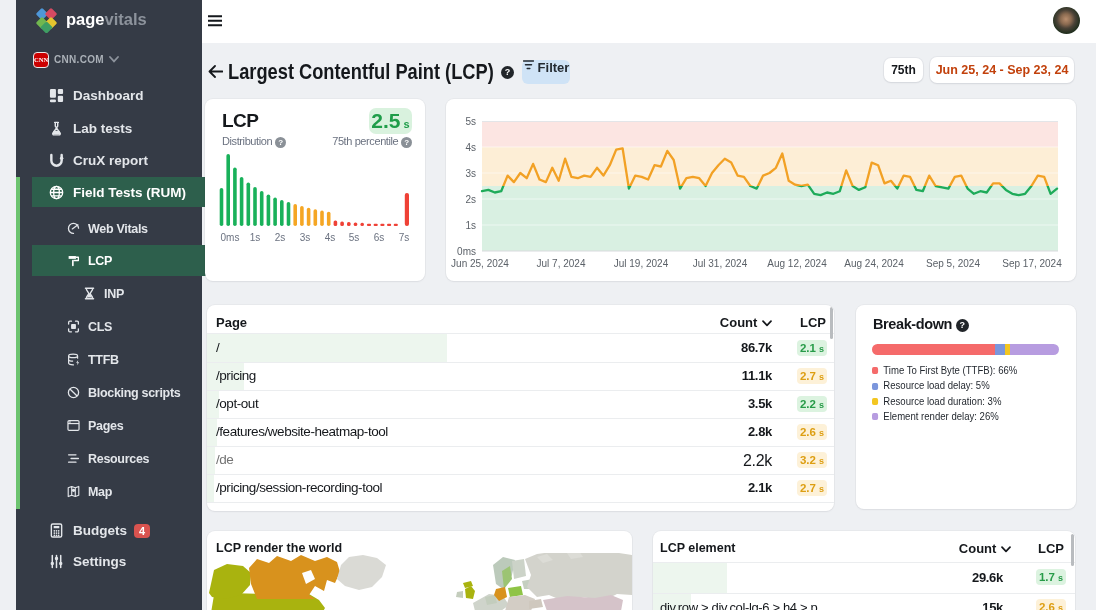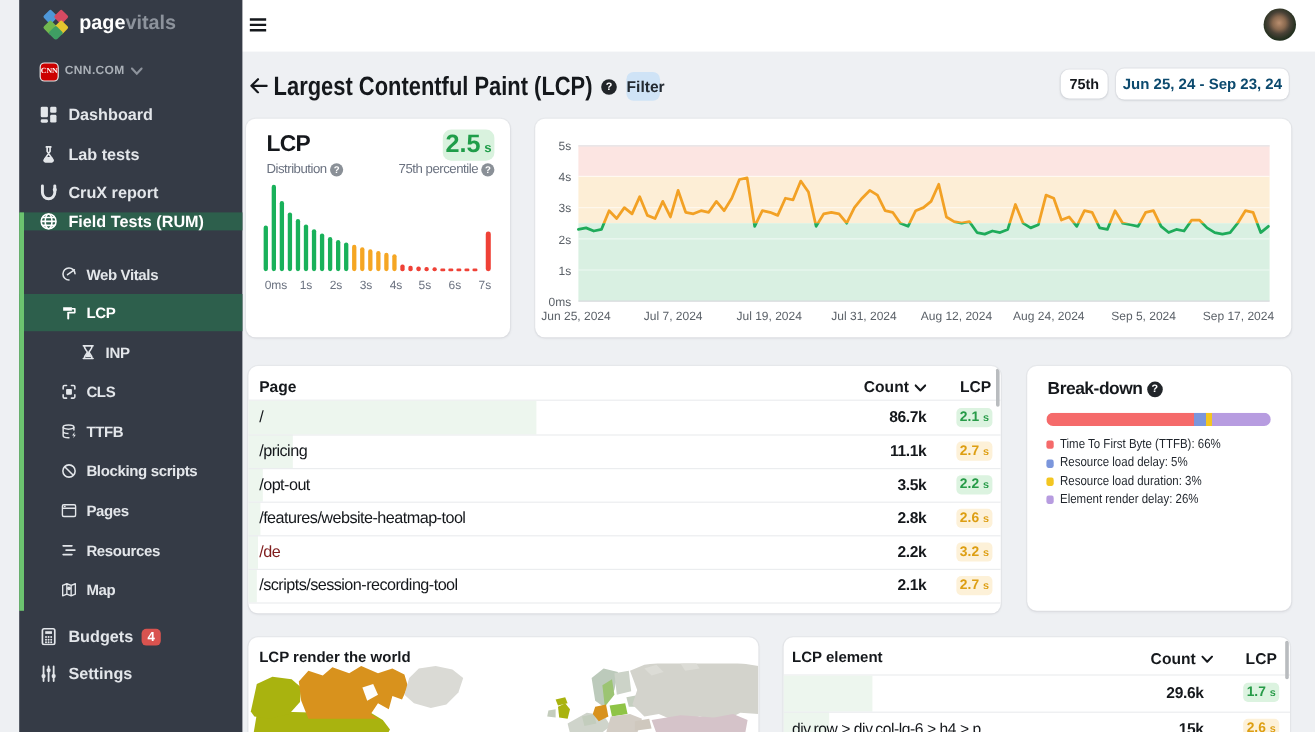--- a/index.html
+++ b/index.html
@@ -1,21 +1,21 @@
 <!DOCTYPE html>
 <html><head>
 <meta charset="utf-8">
 <style>
 * { margin:0; padding:0; box-sizing:border-box; }
 html,body { width:1096px; height:610px; overflow:hidden; background:#eef0f3; font-family:"Liberation Sans",sans-serif; }
 .abs { position:absolute; }
 #root { position:relative; width:1096px; height:610px; }
 
 #sidebar { position:absolute; left:0; top:0; width:186px; height:610px; background:#353b46;margin-left:16px; }
-.navrow { position:absolute; left:0; width:186px; height:33px; display:flex; align-items:center; color:#e3e6ea; font-size:13.5px; font-weight:bold;text-align:right; }
+.navrow { position:absolute; left:16px; width:186px; height:33px; display:flex; align-items:center; color:#e3e6ea; font-size:13.5px; font-weight:bold;text-align:right; }
 .navrow.sub { font-size:12.5px; letter-spacing:-0.3px; }
 .navrow .ic { width:15px; height:15px; margin-left:17px; margin-right:9px; flex:0 0 15px; }
 .navrow.sub .ic { margin-left:35px; margin-right:8px; width:13px; height:13px; flex:0 0 13px; }
 .grnrow { background:#2d5f4c; }
 #stripe { position:absolute; left:0; top:177px; width:4px; height:332px; background:#6cc36f; z-index:3; }
 .badge4 { background:#d9534f; color:#fff; font-size:11px; font-weight:bold; border-radius:4px; padding:1px 5px; margin-left:7px; }
 
 #topbar { position:absolute; left:186px; top:0; width:910px; height:43px; background:#fff; }
 
 .card { position:absolute; background:#fff; border-radius:8px; box-shadow:0 1px 2px rgba(16,24,40,.05), 0 0 0 1px rgba(16,24,40,.03); }
@@ -39,25 +39,25 @@
         </g>
       </svg>
     <div class="abs" style="left:867px; top:7px; width:27px; height:27px; border-radius:50%; background:radial-gradient(circle at 48% 45%, #b98e6e 0%, #8a6a50 26%, #4a4237 45%, #23301f 68%, #16241a 100%);"></div>
   </div>
   <div id="header">
     <svg class="abs" style="left:208px; top:65px;" width="15" height="13" viewBox="0 0 15 13">
         <path d="M7 1 L1.5 6.5 L7 12 M1.5 6.5 H14.5" stroke="#15181c" stroke-width="1.8" fill="none" stroke-linecap="round" stroke-linejoin="round"></path>
       </svg>
     <div class="abs" style="left:228px; top:59px; font-size:22px; font-weight:bold; color:#15181c; transform:scaleX(0.83); transform-origin:left top; white-space:nowrap;">Largest Contentful Paint (LCP)</div>
     <div class="abs qm" style="left:501px; top:66px; width:13px; height:13px; font-size:9px; line-height:13px;">?</div>
-    <div class="abs" style="left:522px; top:60px; width:28px; height:24px; background:#cfe3f6; border-radius:6px; display:flex; align-items:center; justify-content:center; font-size:13px; font-weight:bold; color:#232a31;"><svg width="11" height="10" viewBox="0 0 11 10" style="margin-right:4px;">
+    <div class="abs" style="left:522px; top:60px; width:48px; height:24px; background:#cfe3f6; border-radius:6px; display:flex; justify-content:center; font-size:13px; font-weight:bold; color:#232a31;"><svg width="11" height="10" viewBox="0 0 11 10" style="margin-right:4px;">
           <path d="M0.5 1 h10 M2.5 4.7 h6 M4.2 8.4 h2.6" stroke="#232a31" stroke-width="1.5" stroke-linecap="round"></path>
         </svg>Filter</div>
     <div class="pill" style="left:884px; top:58px; width:39px; height:24px; font-size:12px; font-weight:bold; color:#15181c;">75th</div>
-    <div class="pill" style="left:930px; top:57px; width:144px; height:26px; font-size:12.5px; font-weight:bold; color:#0c4a6e; white-space:nowrap;">Jun 25, 24 - Sep 23, 24</div>
+    <div class="pill" style="left:930px; top:57px; width:144px; height:26px; font-size:12.5px; font-weight:bold; color:#c2410c; white-space:nowrap;">Jun 25, 24 - Sep 23, 24</div>
   </div>
   <div id="sidebar">
 
     <svg class="abs" style="left:18px; top:7px;" width="30" height="26" viewBox="0 0 30 26">
       <g>
         <rect x="3.5" y="2.5" width="9" height="9" rx="1.5" transform="rotate(45 8 7)" fill="#4e97d8"></rect>
         <rect x="12.5" y="2.5" width="9" height="9" rx="1.5" transform="rotate(45 17 7)" fill="#d64a62"></rect>
         <rect x="3.5" y="11.5" width="9" height="9" rx="1.5" transform="rotate(45 8 16)" fill="#71b74f"></rect>
         <rect x="12.5" y="11.5" width="9" height="9" rx="1.5" transform="rotate(45 17 16)" fill="#e4c52e"></rect>
         <rect x="8" y="16" width="9" height="9" rx="1.5" transform="rotate(45 12.5 20.5)" fill="#3f9e63"></rect>
@@ -79,21 +79,21 @@
           <rect x="9.4" y="8.2" width="5.6" height="6.8" rx="1.2" fill="#e3e6ea"></rect>
         </svg>Dashboard</div>
     <div class="navrow" style="top:112px;"><svg class="ic" viewBox="0 0 16 16">
           <path d="M6 1.5 h4 M6.7 1.5 v4 L11.8 13 a1.2 1.2 0 0 1 -1 1.8 H5.2 a1.2 1.2 0 0 1 -1 -1.8 L9.3 5.5 v-4" stroke="#e3e6ea" stroke-width="1.5" fill="none" stroke-linecap="round" stroke-linejoin="round"></path>
           <path d="M5 10.5 h6 l1.3 2.6 a0.6 0.6 0 0 1 -0.5 0.9 H4.2 a0.6 0.6 0 0 1 -0.5 -0.9 z" fill="#e3e6ea"></path>
         </svg>Lab tests</div>
     <div class="navrow" style="top:144px;"><svg class="ic" viewBox="0 0 16 16">
           <path d="M2.5 2 v6 a5.5 5.5 0 0 0 11 0 v-6" stroke="#e3e6ea" stroke-width="2.6" fill="none" stroke-linecap="round"></path>
           <circle cx="13.5" cy="5.5" r="1.8" fill="#e3e6ea"></circle>
         </svg>CruX report</div>
-    <div class="navrow grnrow" style="top:177px; height:15px; color:#fff;"><svg class="ic" viewBox="0 0 16 16">
+    <div class="navrow grnrow" style="top:177px; height:30px; color:#fff;"><svg class="ic" viewBox="0 0 16 16">
           <circle cx="8" cy="8" r="6.6" stroke="#fff" stroke-width="1.4" fill="none"></circle>
           <ellipse cx="8" cy="8" rx="3" ry="6.6" stroke="#fff" stroke-width="1.4" fill="none"></ellipse>
           <path d="M1.4 8 h13.2 M2.3 4.5 h11.4 M2.3 11.5 h11.4" stroke="#fff" stroke-width="1.4" fill="none"></path>
         </svg>Field Tests (RUM)</div>
     <div class="navrow sub" style="top:212px;"><svg class="ic" viewBox="0 0 16 16">
           <path d="M8 14 A6.2 6.2 0 1 1 14.2 7.6" stroke="#e3e6ea" stroke-width="1.6" fill="none" stroke-linecap="round"></path>
           <path d="M6.5 8.5 L13.5 3.5" stroke="#e3e6ea" stroke-width="1.6" stroke-linecap="round"></path>
         </svg>Web Vitals</div>
     <div class="navrow sub grnrow" style="top:245px; height:31px; color:#fff;"><svg class="ic" viewBox="0 0 16 16">
           <path d="M2 2.5 h9 v3.5 h-9 z" fill="#fff"></path>
@@ -275,27 +275,27 @@
     <div class="tdiv" style="left:0; top:57px; width:627px;"></div>
     <div class="tdiv" style="left:0; top:85px; width:627px;"></div>
     <div class="tdiv" style="left:0; top:113px; width:627px;"></div>
     <div class="tdiv" style="left:0; top:141px; width:627px;"></div>
     <div class="tdiv" style="left:0; top:169px; width:627px;"></div>
     <div class="tdiv" style="left:0; top:197px; width:627px;"></div>
     <div class="abs" style="left:9px; top:35px; font-size:13.5px; color:#15181c; letter-spacing:-0.45px;">/</div>
     <div class="abs" style="left:9px; top:63px; font-size:13.5px; color:#15181c; letter-spacing:-0.45px;">/pricing</div>
     <div class="abs" style="left:9px; top:91px; font-size:13.5px; color:#15181c; letter-spacing:-0.45px;">/opt-out</div>
     <div class="abs" style="left:9px; top:119px; font-size:13.5px; color:#15181c; letter-spacing:-0.45px;">/features/website-heatmap-tool</div>
-    <div class="abs" style="left:9px; top:147px; font-size:13.5px; color:#7f1d1d; letter-spacing:-0.45px;">/de</div>
-    <div class="abs" style="left:9px; top:175px; font-size:13.5px; color:#15181c; letter-spacing:-0.45px;">/scripts/session-recording-tool</div>
+    <div class="abs" style="left:9px; top:147px; font-size:13.5px; color:#737373; letter-spacing:-0.45px;">/de</div>
+    <div class="abs" style="left:9px; top:175px; font-size:13.5px; color:#15181c; letter-spacing:-0.45px;">/pricing/session-recording-tool</div>
     <div class="abs" style="right:62px; top:35px; font-size:13px; font-weight:bold; color:#15181c; letter-spacing:-0.3px;">86.7k</div>
     <div class="abs" style="right:62px; top:63px; font-size:13px; font-weight:bold; color:#15181c; letter-spacing:-0.3px;">11.1k</div>
     <div class="abs" style="right:62px; top:91px; font-size:13px; font-weight:bold; color:#15181c; letter-spacing:-0.3px;">3.5k</div>
     <div class="abs" style="right:62px; top:119px; font-size:13px; font-weight:bold; color:#15181c; letter-spacing:-0.3px;">2.8k</div>
-    <div class="abs" style="right:62px; top:147px; font-size:13px; font-weight:bold; color:#15181c; letter-spacing:-0.3px;">2.2k</div>
+    <div class="abs" style="right:62px; top:147px; font-size:16px; font-weight:normal; color:#15181c; letter-spacing:-0.3px;">2.2k</div>
     <div class="abs" style="right:62px; top:175px; font-size:13px; font-weight:bold; color:#15181c; letter-spacing:-0.3px;">2.1k</div>
     <div class="badge bgrn" style="right:7px; top:35px;">2.1 <span class="s">s</span></div>
     <div class="badge borg" style="right:7px; top:63px;">2.7 <span class="s">s</span></div>
     <div class="badge bgrn" style="right:7px; top:91px;">2.2 <span class="s">s</span></div>
     <div class="badge borg" style="right:7px; top:119px;">2.6 <span class="s">s</span></div>
     <div class="badge borg" style="right:7px; top:147px;">3.2 <span class="s">s</span></div>
     <div class="badge borg" style="right:7px; top:175px;">2.7 <span class="s">s</span></div>
     <div class="abs" style="right:1px; top:2px; width:3px; height:32px; background:#b9bcbf; border-radius:2px;"></div>
   </div>
   <div id="card-break" class="card" style="left:856px; top:305px; width:220px; height:204px;">

